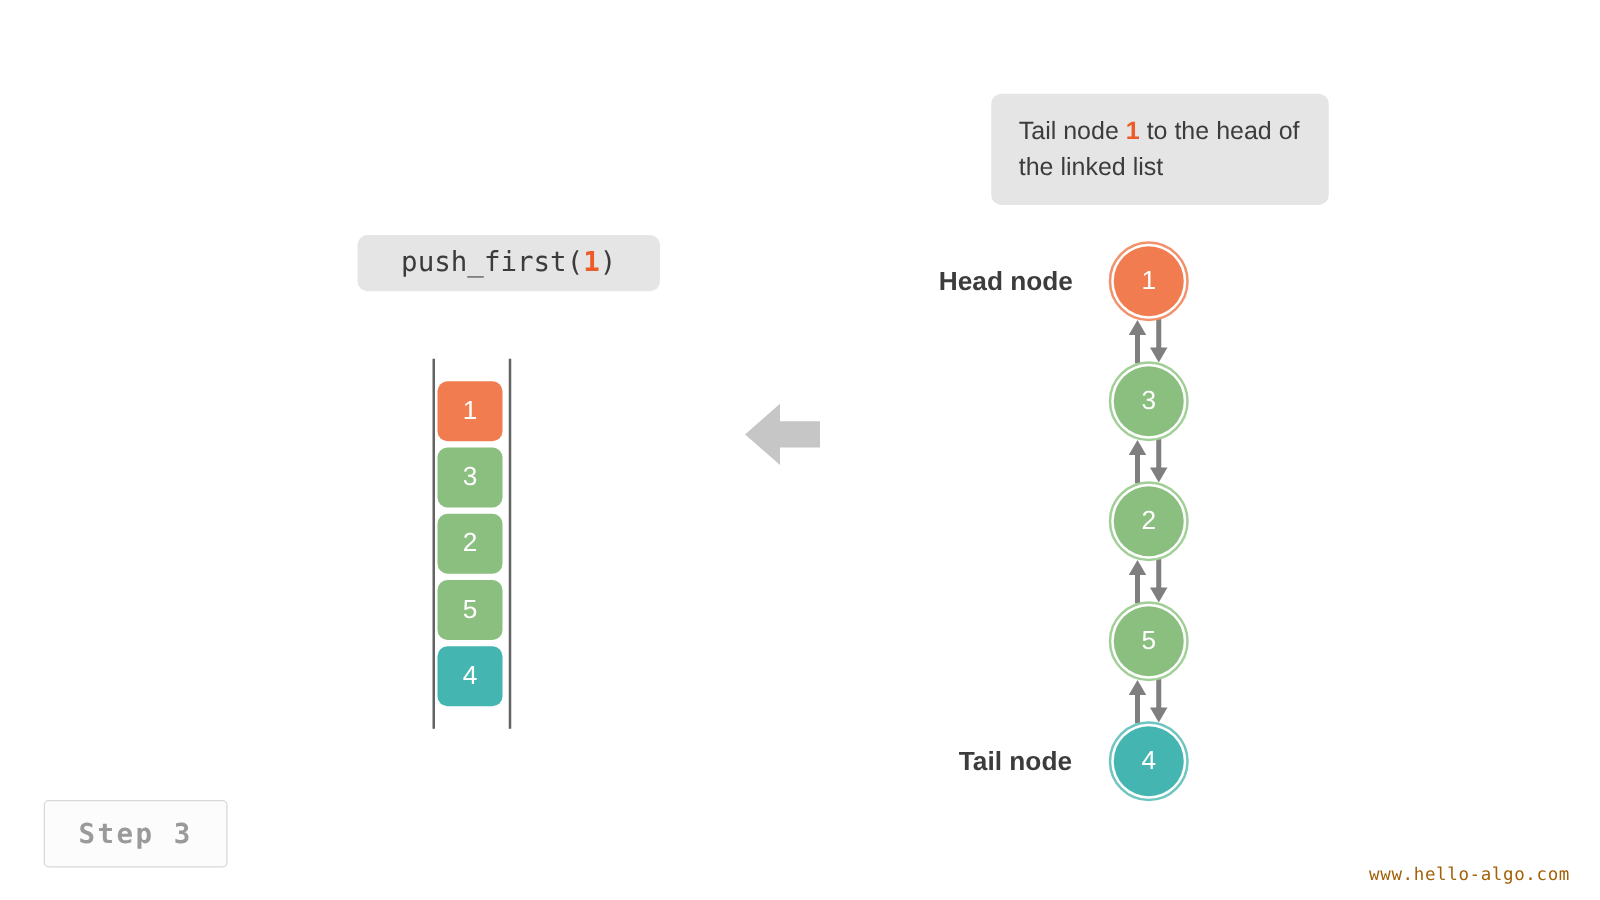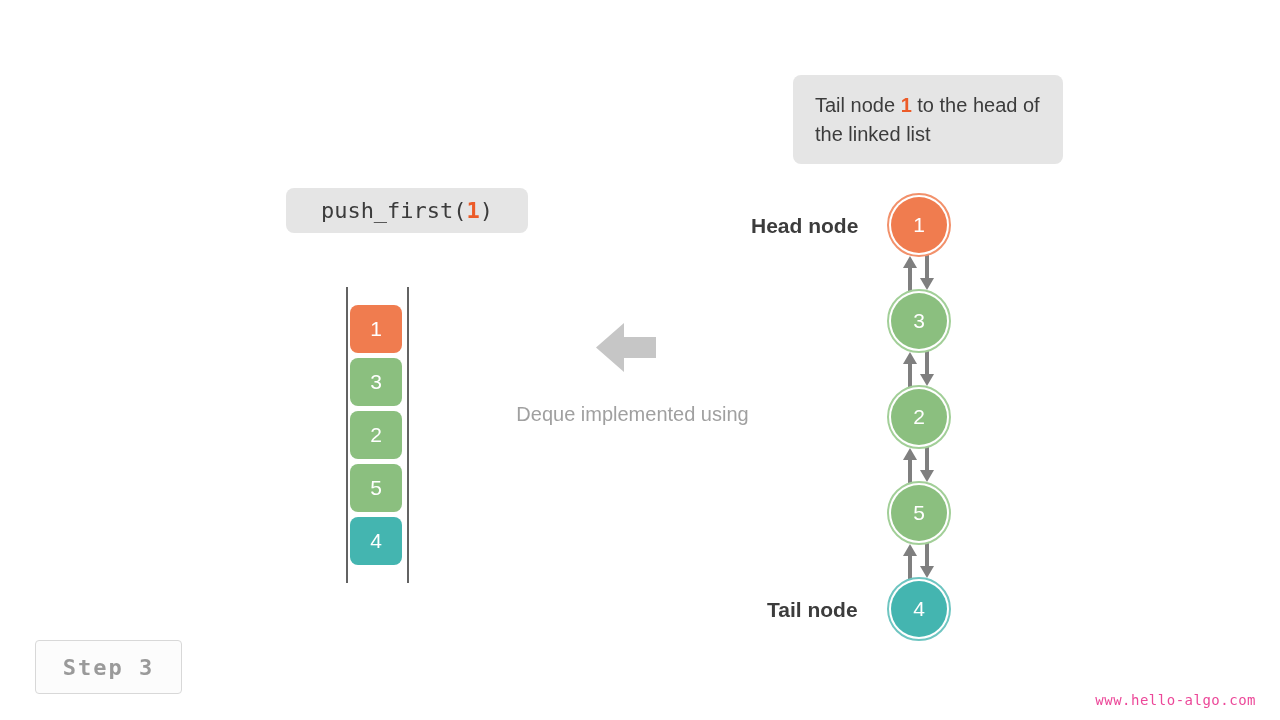--- a/index.html
+++ b/index.html
@@ -76,21 +76,21 @@
     box-sizing: border-box;
   }
 
   
   #watermark {
     position: absolute;
     right: 24px;
     bottom: 12px;
     font-family: "DejaVu Sans Mono", "Liberation Mono", monospace;
     font-size: 14px;
-    color: #ec4899;
+    color: #a16207;
     letter-spacing: 0.5px;
   }
 
   
   #deque-stack {
     position: absolute;
     left: 340px;
     top: 280px;
     width: 80px;
     height: 310px;
@@ -227,21 +227,20 @@
       </div>
   </div>
 
   <div id="big-arrow">
     <svg width="60" height="49" viewBox="0 0 60 49">
       <polygon points="0,24.5 28,0 28,14 60,14 60,35 28,35 28,49" fill="#c6c6c6"></polygon>
     </svg>
   </div>
 
   <div id="center-caption">
-    <div>Deque implemented using</div>
   </div>
 
   <div id="linked-list">
       <div class="link-arrows" style="top: 65px;"><svg width="42" height="36" viewBox="0 0 42 36">
           <g>
             <line x1="12" y1="36" x2="12" y2="11" stroke="#7f7f7f" stroke-width="4"></line>
             <polygon points="12,1 5,13 19,13" fill="#7f7f7f"></polygon>
           </g>
           <g>
             <line x1="29" y1="0" x2="29" y2="25" stroke="#7f7f7f" stroke-width="4"></line>

